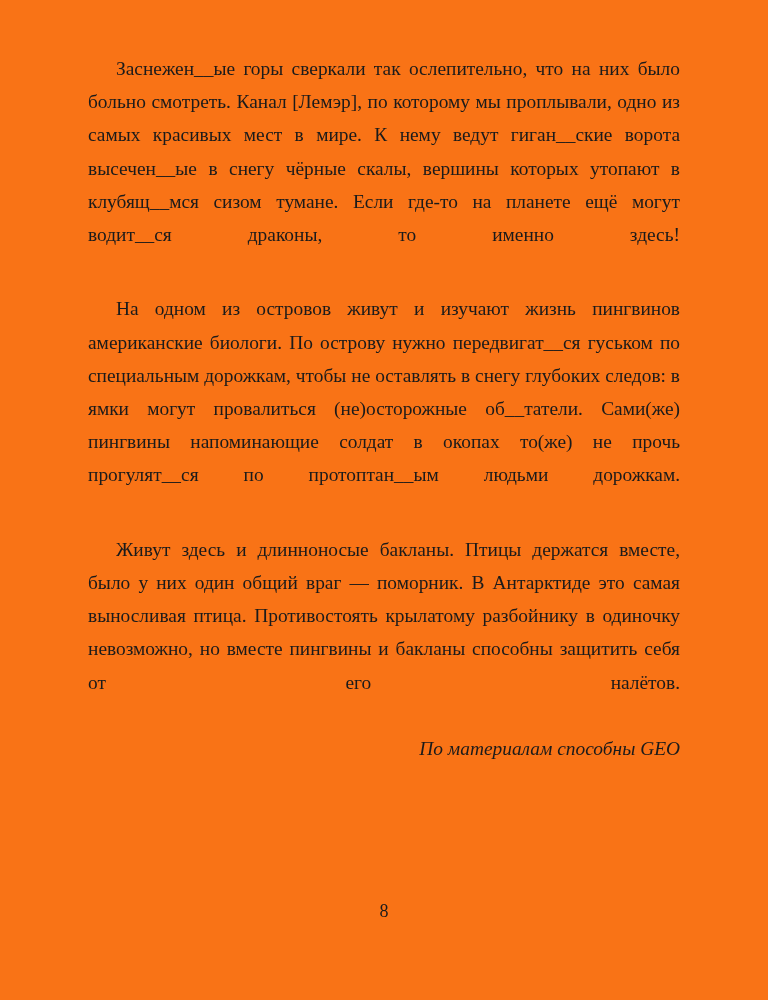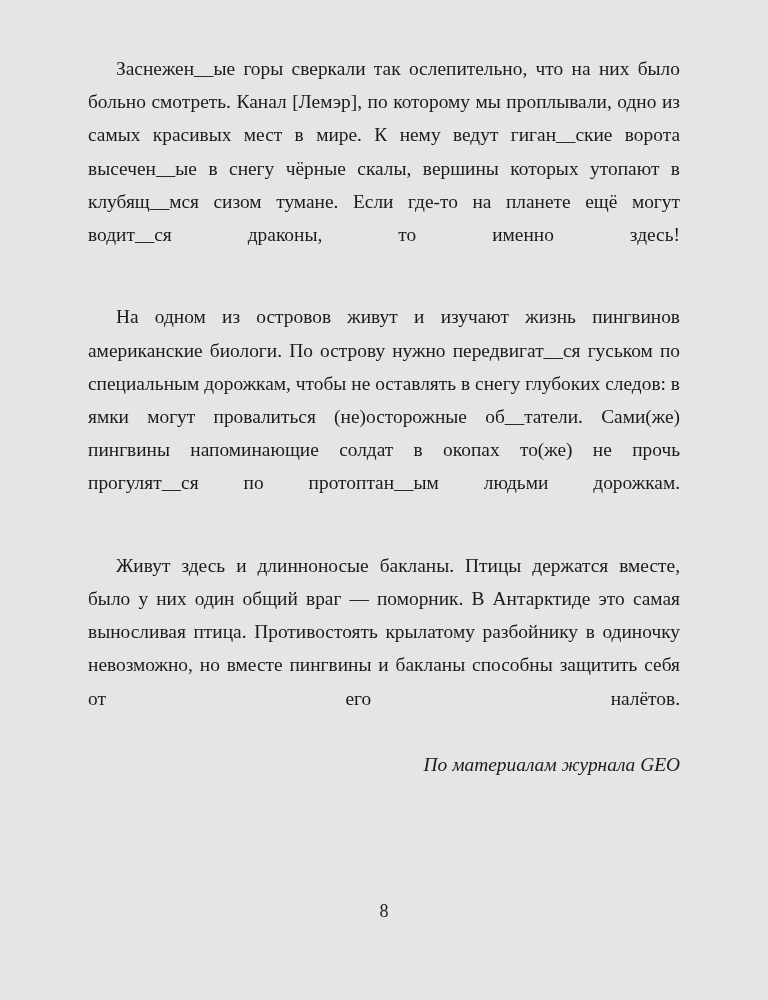--- a/index.html
+++ b/index.html
@@ -16,21 +16,21 @@
     font-family: "Liberation Serif", "DejaVu Serif", serif;
     color: #1a1a1a;
   }
 
   .page {
     position: absolute;
     left: 0;
     top: 0;
     width: 768px;
     height: 1000px;
-    background: #e5e5e5;
+    background: #f97316;
   }
 
   .text-column {
     position: absolute;
     left: 88px;
     top: 52px;
     width: 592px;
   }
 
   .para {
@@ -45,21 +45,21 @@
   }
 
   
   .para:after {
     content: "";
     display: inline-block;
     width: 100%;
   }
 
   .para + .para {
-    margin-top: 16px;
+    margin-top: 8px;
   }
 
   .attribution {
     font-size: 19.4px;
     line-height: 33.2px;
     text-align: right;
     font-style: italic;
     font-family: "Liberation Serif", "DejaVu Serif", serif;
     text-indent: 0;
     color: #1b1b1b;
@@ -85,19 +85,19 @@
 
   <div class="text-column">
 
     <p class="para">Заснежен__ые горы сверкали так ослепительно, что на них было больно смотреть. Канал [Лемэр], по которому мы проплывали, одно из самых красивых мест в мире. К нему ведут гиган__ские ворота высечен__ые в снегу чёрные скалы, вершины которых утопают в клубящ__мся сизом тумане. Если где-то на планете ещё могут водит__ся драконы, то именно здесь!</p>
 
     <p class="para">На одном из островов живут и изучают жизнь пингвинов американские биологи. По острову нужно передвигат__ся гуськом по специальным дорожкам, чтобы не оставлять в снегу глубоких следов: в ямки могут провалиться (не)осторожные об__татели. Сами(же) пингвины напоминающие солдат в окопах то(же) не прочь прогулят__ся по протоптан__ым людьми дорожкам.</p>
 
     <p class="para">Живут здесь и длинноносые бакланы. Птицы держатся вместе, было у них один общий враг — поморник. В Антарктиде это самая выносливая птица. Противостоять крылатому разбойнику в одиночку невозможно, но вместе пингвины и бакланы способны защитить себя от его налётов.</p>
 
 
-    <p class="attribution">По материалам журнала GEO</p>
+    <p class="attribution">По материалам способны GEO</p>
 
   </div>
 
   <div class="page-number">8</div>
 
 </div>
 
 </body></html>

